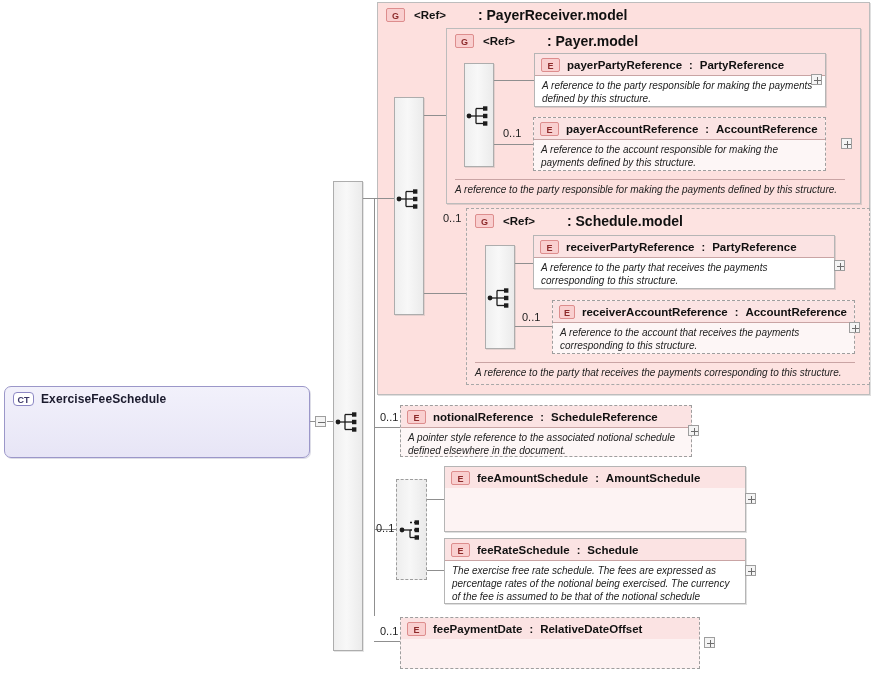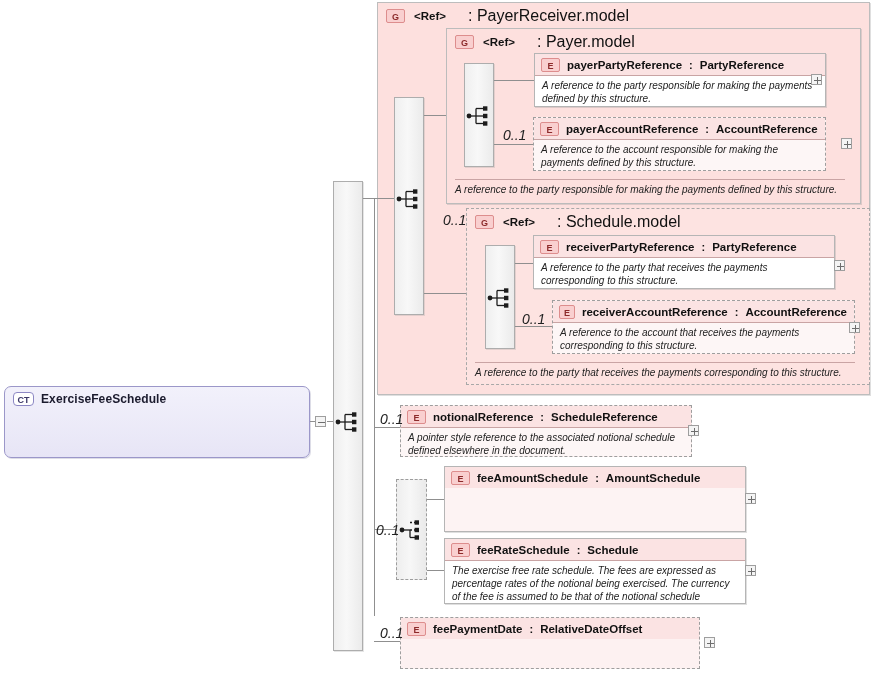--- a/index.html
+++ b/index.html
@@ -117,21 +117,21 @@
   .badge-g{
     width:19px;height:14px;
     padding-top:3px;
     border:1px solid #dd8d8d;
     background:#f9cfcf;
     color:#8c2b2b;
     border-radius:2px;
     margin-right:9px;
   }
   .grp-ref{font-size:11.5px;font-weight:bold;color:#111;}
-  .grp-title{font-size:16px;font-weight:normal;color:#111;margin-left:22px;}
+  .grp-title{font-size:14px;font-weight:bold;color:#111;margin-left:32px;}
   .grp-foot{
     position:absolute;
     border-top:1px solid #c9a4a4;
     font-style:italic;
     font-size:10px;
     color:#222;
     padding-top:3px;
     line-height:1.3;
   }
 
@@ -149,22 +149,21 @@
   .comp svg{position:absolute;left:50%;transform:translateX(-50%);}
 
   
   .ln{position:absolute;background:#8f8f8f;}
   .lnh{height:1px;}
   .lnv{width:1px;}
 
   
   .occ{
     position:absolute;
-    font-size:14px;
-    font-style:italic;
+    font-size:11px;
     color:#222;
     white-space:nowrap;
   }
 
   
   .tgl{
     position:absolute;
     width:11px;height:11px;
     border:1px solid #9e9e9e;
     background:#f4f4f4;

